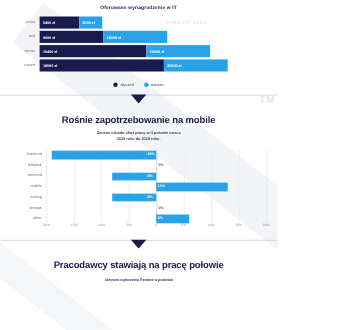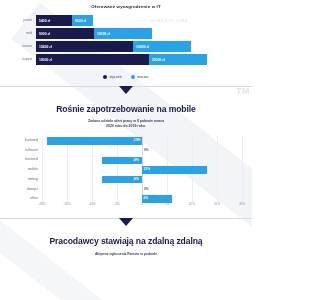--- a/index.html
+++ b/index.html
@@ -272,17 +272,17 @@
         </div>
     </div>
   </div>
 
   <div class="divider">
     <div class="line"></div>
     <div class="arrow"></div>
   </div>
 
   <div>
-    <div class="s3-title">Pracodawcy stawiają  na zdalną zdalną</div>
+    <div class="s3-title">Pracodawcy stawiają  na pracę połowie</div>
     <div class="s3-sub">Aktywne ogłoszenia Remote w podziale</div>
   </div>
 
 </div>
 
 </body></html>

